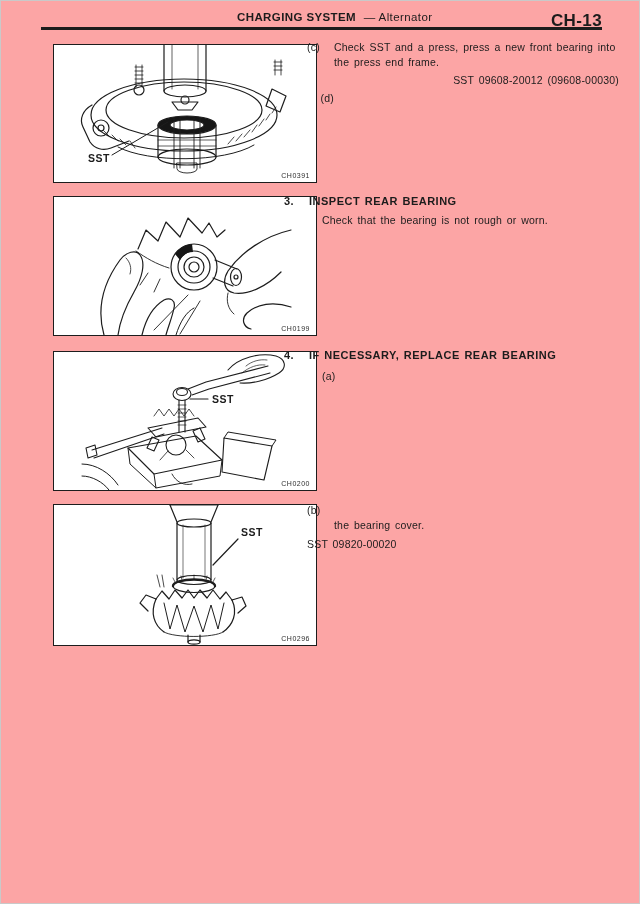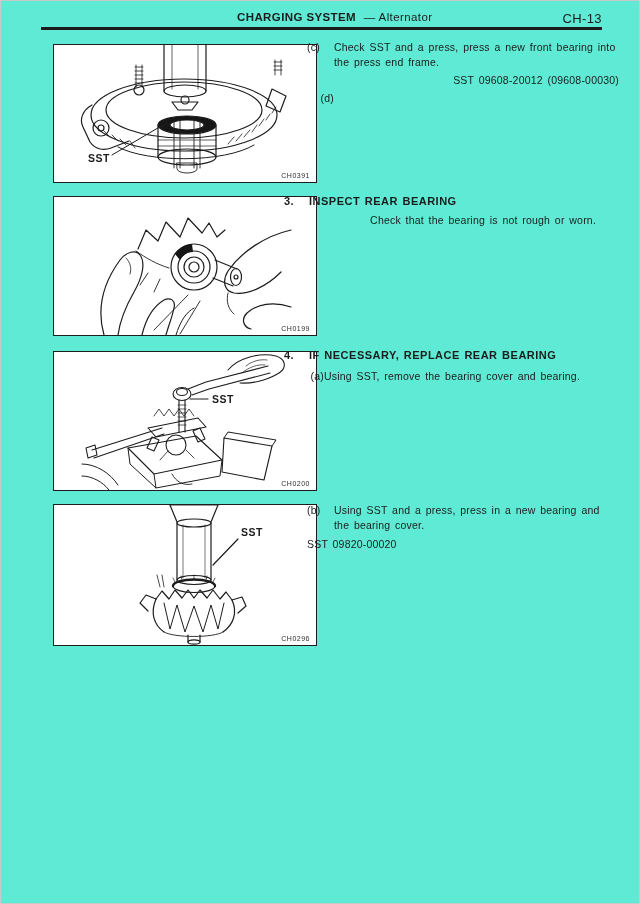--- a/index.html
+++ b/index.html
@@ -1,35 +1,35 @@
 <!DOCTYPE html>
 <html><head>
 <meta charset="utf-8">
 <style>
   * { margin:0; padding:0; box-sizing:border-box; }
   html,body { background:#e8e8e8; }
   .page {
     position:relative;
     width:640px; height:904px;
-    background:#5eead4;
+    background:#fca5a5;
     border:1px solid #c9c9c9;
     font-family:"Liberation Sans", sans-serif;
     color:#1c1c1c;
     overflow:hidden;
   }
   
   .hdr-title {
     position:absolute; left:236px; top:10px;
     font-size:11.5px; letter-spacing:0.4px; white-space:nowrap;
   }
   .hdr-title .bold { font-weight:bold; }
   .hdr-title .light { font-weight:normal; margin-left:4px; }
   .hdr-page {
     position:absolute; right:37px; top:10px;
-    font-size:13px; font-weight:normal; letter-spacing:0.4px;
+    font-size:17px; font-weight:bold; letter-spacing:0.4px;
   }
   .hdr-rule {
     position:absolute; left:40px; top:26px;
     width:561px; height:3px; background:#1c1c1c;
   }
   
   .figbox {
     position:absolute; left:52px; width:264px;
     border:1.2px solid #1d1d1d; background:#fff;
   }
@@ -50,21 +50,21 @@
     letter-spacing:0.2px; word-spacing:1.6px;
     color:#1c1c1c; width:312px;
   }
   .row { display:flex; align-items:flex-start; }
   .lbl { width:27px; flex:none; }
   .sec-head {
     display:flex; font-weight:bold; font-size:11px;
     letter-spacing:0.5px; word-spacing:1px; line-height:16px;
   }
   .sec-num { width:25px; flex:none; }
-  .indent { margin-left:13px;text-align:right; }
+  .indent { margin-left:38px; }
   .mt3 { margin-top:3px;text-align:right; }
   .mt4 { margin-top:4px; }
   .mt6 { margin-top:6px; }
 </style>
 </head>
 <body>
 
 <div class="page">
 
   <div class="hdr-title">
@@ -250,28 +250,27 @@
     <div class="indent mt4">Check that the bearing is not rough or worn.</div>
   </div>
 
   <div class="tb" style="left:283px; top:346px;">
     <div class="sec-head">
       <span class="sec-num">4.</span>
       <span>IF NECESSARY, REPLACE REAR BEARING</span>
     </div>
     <div class="row indent mt6">
       <span class="lbl">(a)</span>
-      <span>Using SST, remove the bearing cover and bearing.</span>
     </div>
   </div>
 
   <div class="tb" style="left:306px; top:502px;">
     <div class="row">
       <span class="lbl">(b)</span>
       <span>
-        <span>Using SST and a press, press in a new bearing and</span><br>
+        <br>
         <span>the bearing cover.</span>
       </span>
     </div>
     <div class="mt4">SST 09820-00020</div>
   </div>
 
 </div>
 
 </body></html>

